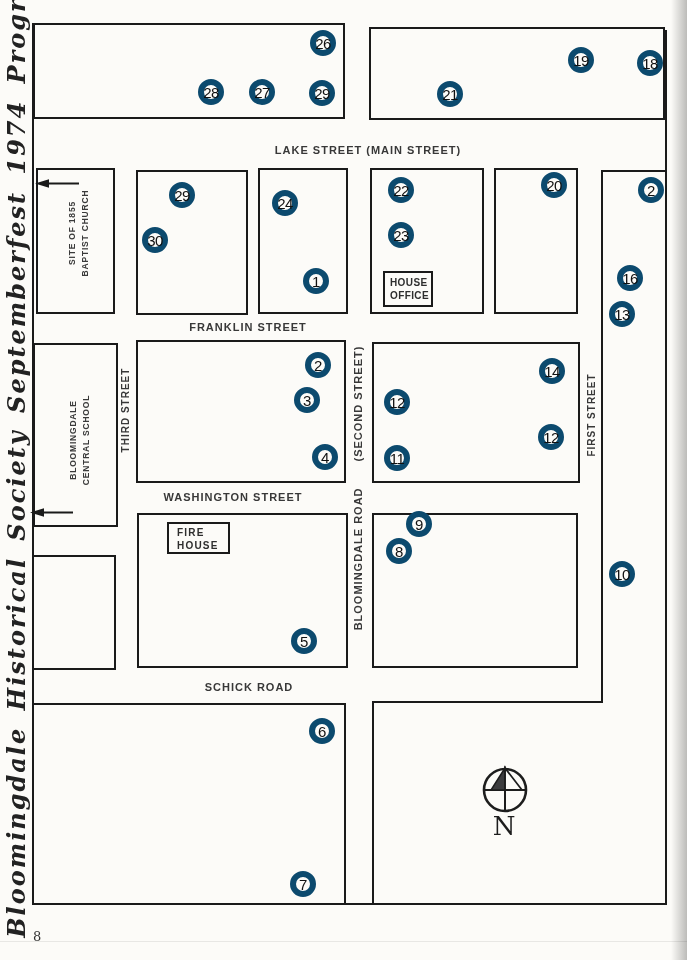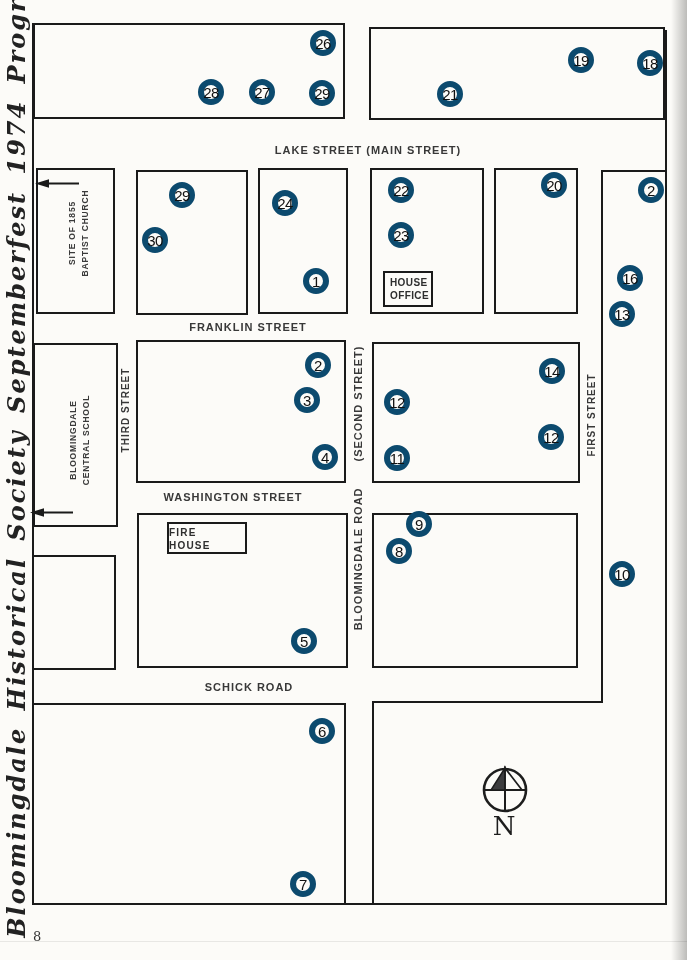--- a/index.html
+++ b/index.html
@@ -115,21 +115,21 @@
   </svg>
   <svg style="left:30px;top:507px;" width="44" height="11" viewBox="0 0 44 11">
     <line x1="12" y1="5.5" x2="43" y2="5.5" stroke="#1a1a1a" stroke-width="2"></line>
     <polygon points="0,5.5 14,1.2 14,9.8" fill="#1a1a1a"></polygon>
   </svg>
 
   <div class="label-box" style="left:383px;top:271px;width:50px;height:36px;font-size:10px;padding:3px 0 0 5px;letter-spacing:0.4px;">
     <span>HOUSE</span>
     <span>OFFICE</span>
   </div>
-  <div class="label-box" style="left:167px;top:522px;width:80px;height:32px;font-size:10px;padding:2px 0 0 0;letter-spacing:1.2px;">
+  <div class="label-box" style="left:167px;top:522px;width:63px;height:32px;font-size:10px;padding:2px 0 0 8px;letter-spacing:1.2px;">
     <span>FIRE</span>
     <span>HOUSE</span>
   </div>
 
   <svg style="left:478px;top:763px;" width="54" height="54" viewBox="0 0 54 54">
     <circle cx="27" cy="27" r="21" fill="none" stroke="#1d1d1d" stroke-width="2.6"></circle>
     <line x1="6" y1="27" x2="48" y2="27" stroke="#1d1d1d" stroke-width="2"></line>
     <line x1="27" y1="27" x2="27" y2="48" stroke="#1d1d1d" stroke-width="2"></line>
     <polygon points="27,5 13,27 27,27" fill="#3c3c3e" stroke="#1d1d1d" stroke-width="1.5"></polygon>
     <polygon points="27,5 44,27 27,27" fill="none" stroke="#1d1d1d" stroke-width="1.8"></polygon>

